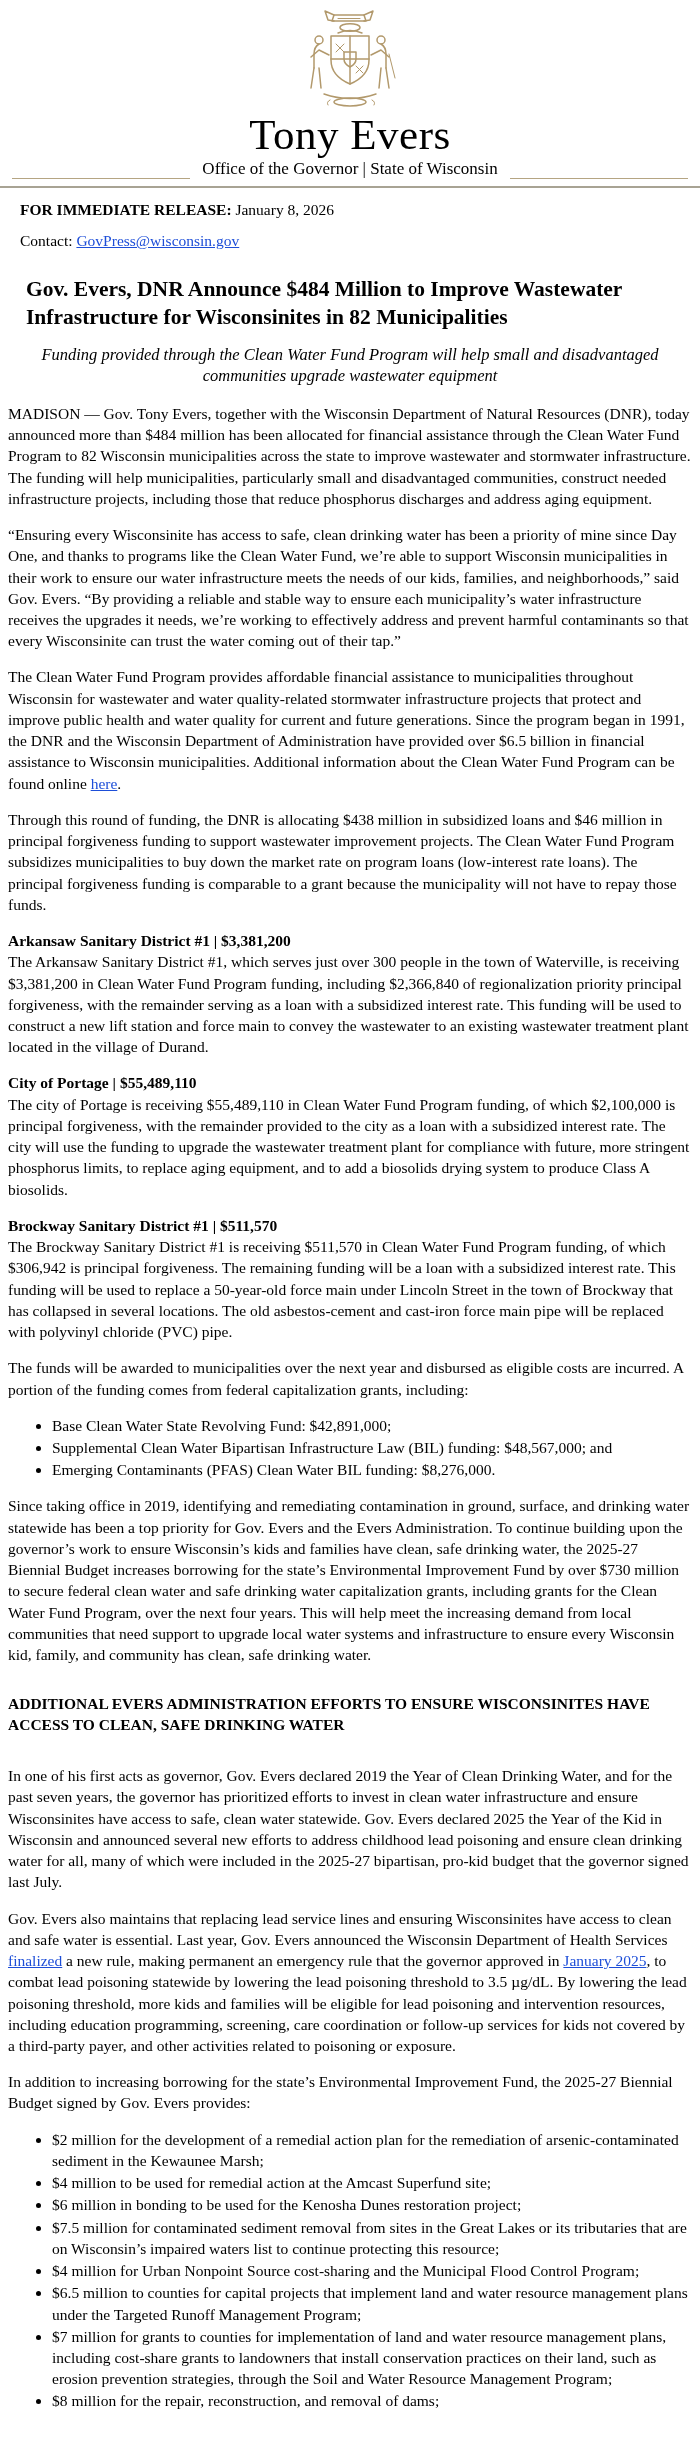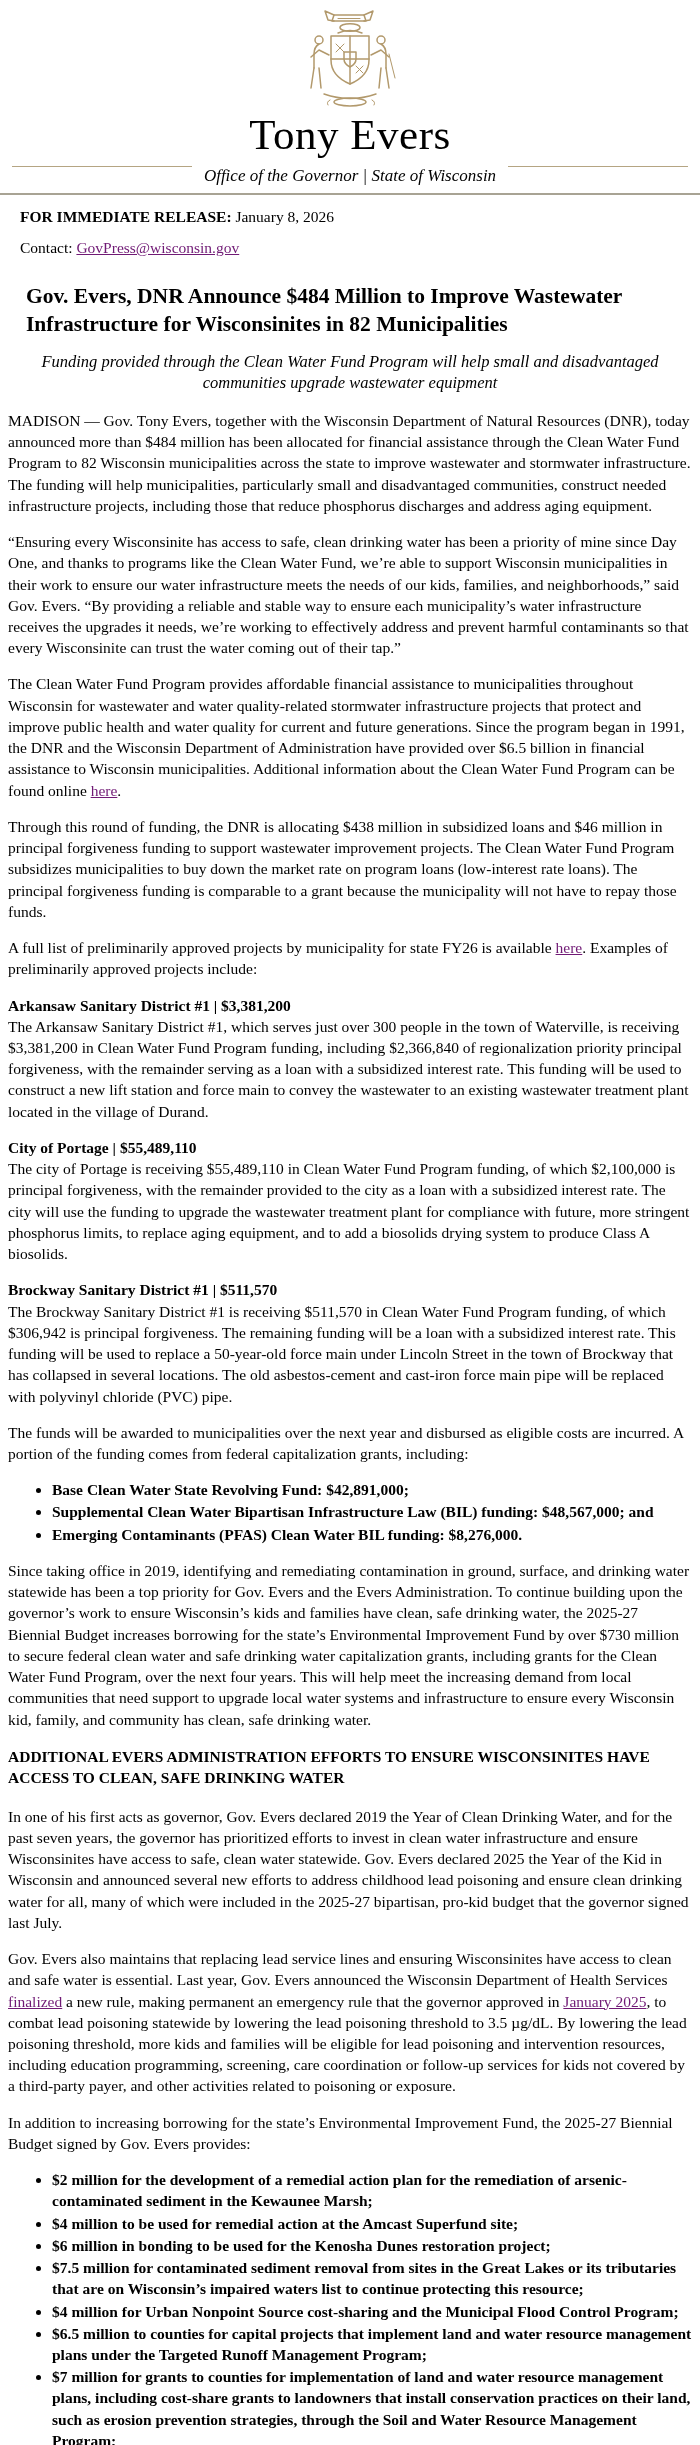--- a/index.html
+++ b/index.html
@@ -3,42 +3,42 @@
 <meta charset="utf-8">
 <style>
   html,body{margin:0;padding:0;background:#ffffff;}
   body{width:700px;min-height:2445px;font-family:"Liberation Serif",serif;color:#000;}
   .page{width:700px;}
 
   
   .header{text-align:center;padding-top:6px;}
   .crest{display:block;margin:0 auto;}
   .gov-name{font-size:43px;line-height:1.05;letter-spacing:0.5px;}
-  .tagline-row{display:flex;align-items:flex-start;margin-top:9px;font-style:italic;}
+  .tagline-row{display:flex;align-items:flex-end;margin-top:2px;}
   .tagline-rule{flex:1;height:1px;background:#b5a583;margin:0 12px;}
   .tagline{font-size:17px;white-space:nowrap;}
   .header-hr{border:none;border-top:2px solid #a8a394;margin:7px 0 0;}
 
   
   .release{padding:0 8px;font-size:15.5px;}
   .release-line{margin:13px 12px;}
-  a{color:#701a75;}
+  a{color:#1d4ed8;}
 
   
   .headline{font-weight:bold;font-size:21.5px;line-height:1.3;margin:26px 26px 12px;}
   .subtitle{text-align:center;font-style:italic;font-size:16.5px;line-height:1.3;margin:10px 40px 16px;}
 
   
   .body-content{padding:0 8px;font-size:15.5px;line-height:1.37;}
   .body-content p{margin:15px 0;}
   .project{margin:15px 0;}
   .project-heading{font-weight:bold;}
-  .section-heading{font-weight:bold;margin:17px 0;line-height:1.35;}
+  .section-heading{font-weight:bold;margin:29px 0;line-height:1.35;}
   .body-content ul{margin:15px 0;padding-left:44px;}
-  .body-content li{margin:1px 0;font-weight:bold;}
+  .body-content li{margin:1px 0;}
 </style>
 </head>
 <body>
 
 <div class="page">
 
   <div class="header">
     <svg class="crest" width="128" height="106" viewBox="0 0 128 106">
       <g stroke="#b2996c" fill="none" stroke-width="1.5" stroke-linejoin="round" stroke-linecap="round">
 
@@ -92,21 +92,20 @@
   </div>
 
   <div class="headline">Gov. Evers, DNR Announce $484 Million to Improve Wastewater Infrastructure for Wisconsinites in 82 Municipalities</div>
   <div class="subtitle">Funding provided through the Clean Water Fund Program will help small and disadvantaged communities upgrade wastewater equipment</div>
 
   <div class="body-content">
       <p><span>MADISON — Gov. Tony Evers, together with the Wisconsin Department of Natural Resources (DNR), today announced more than $484 million has been allocated for financial assistance through the Clean Water Fund Program to 82 Wisconsin municipalities across the state to improve wastewater and stormwater infrastructure. The funding will help municipalities, particularly small and disadvantaged communities, construct needed infrastructure projects, including those that reduce phosphorus discharges and address aging equipment.</span></p>
       <p><span>“Ensuring every Wisconsinite has access to safe, clean drinking water has been a priority of mine since Day One, and thanks to programs like the Clean Water Fund, we’re able to support Wisconsin municipalities in their work to ensure our water infrastructure meets the needs of our kids, families, and neighborhoods,” said Gov. Evers. “By providing a reliable and stable way to ensure each municipality’s water infrastructure receives the upgrades it needs, we’re working to effectively address and prevent harmful contaminants so that every Wisconsinite can trust the water coming out of their tap.”</span></p>
       <p><span>The Clean Water Fund Program provides affordable financial assistance to municipalities throughout Wisconsin for wastewater and water quality-related stormwater infrastructure projects that protect and improve public health and water quality for current and future generations. Since the program began in 1991, the DNR and the Wisconsin Department of Administration have provided over $6.5 billion in financial assistance to Wisconsin municipalities. Additional information about the Clean Water Fund Program can be found online </span><a href="#">here</a><span>.</span></p>
       <p><span>Through this round of funding, the DNR is allocating $438 million in subsidized loans and $46 million in principal forgiveness funding to support wastewater improvement projects. The Clean Water Fund Program subsidizes municipalities to buy down the market rate on program loans (low-interest rate loans). The principal forgiveness funding is comparable to a grant because the municipality will not have to repay those funds.</span></p>
-      <p><span>A full list of preliminarily approved projects by municipality for state FY26 is available </span><a href="#">here</a><span>. Examples of preliminarily approved projects include:</span></p>
       <div class="project">
         <div class="project-heading">Arkansaw Sanitary District #1 | $3,381,200</div>
         <div><span>The Arkansaw Sanitary District #1, which serves just over 300 people in the town of Waterville, is receiving $3,381,200 in Clean Water Fund Program funding, including $2,366,840 of regionalization priority principal forgiveness, with the remainder serving as a loan with a subsidized interest rate. This funding will be used to construct a new lift station and force main to convey the wastewater to an existing wastewater treatment plant located in the village of Durand.</span></div>
       </div>
       <div class="project">
         <div class="project-heading">City of Portage | $55,489,110</div>
         <div><span>The city of Portage is receiving $55,489,110 in Clean Water Fund Program funding, of which $2,100,000 is principal forgiveness, with the remainder provided to the city as a loan with a subsidized interest rate. The city will use the funding to upgrade the wastewater treatment plant for compliance with future, more stringent phosphorus limits, to replace aging equipment, and to add a biosolids drying system to produce Class A biosolids.</span></div>
       </div>
       <div class="project">
         <div class="project-heading">Brockway Sanitary District #1 | $511,570</div>

